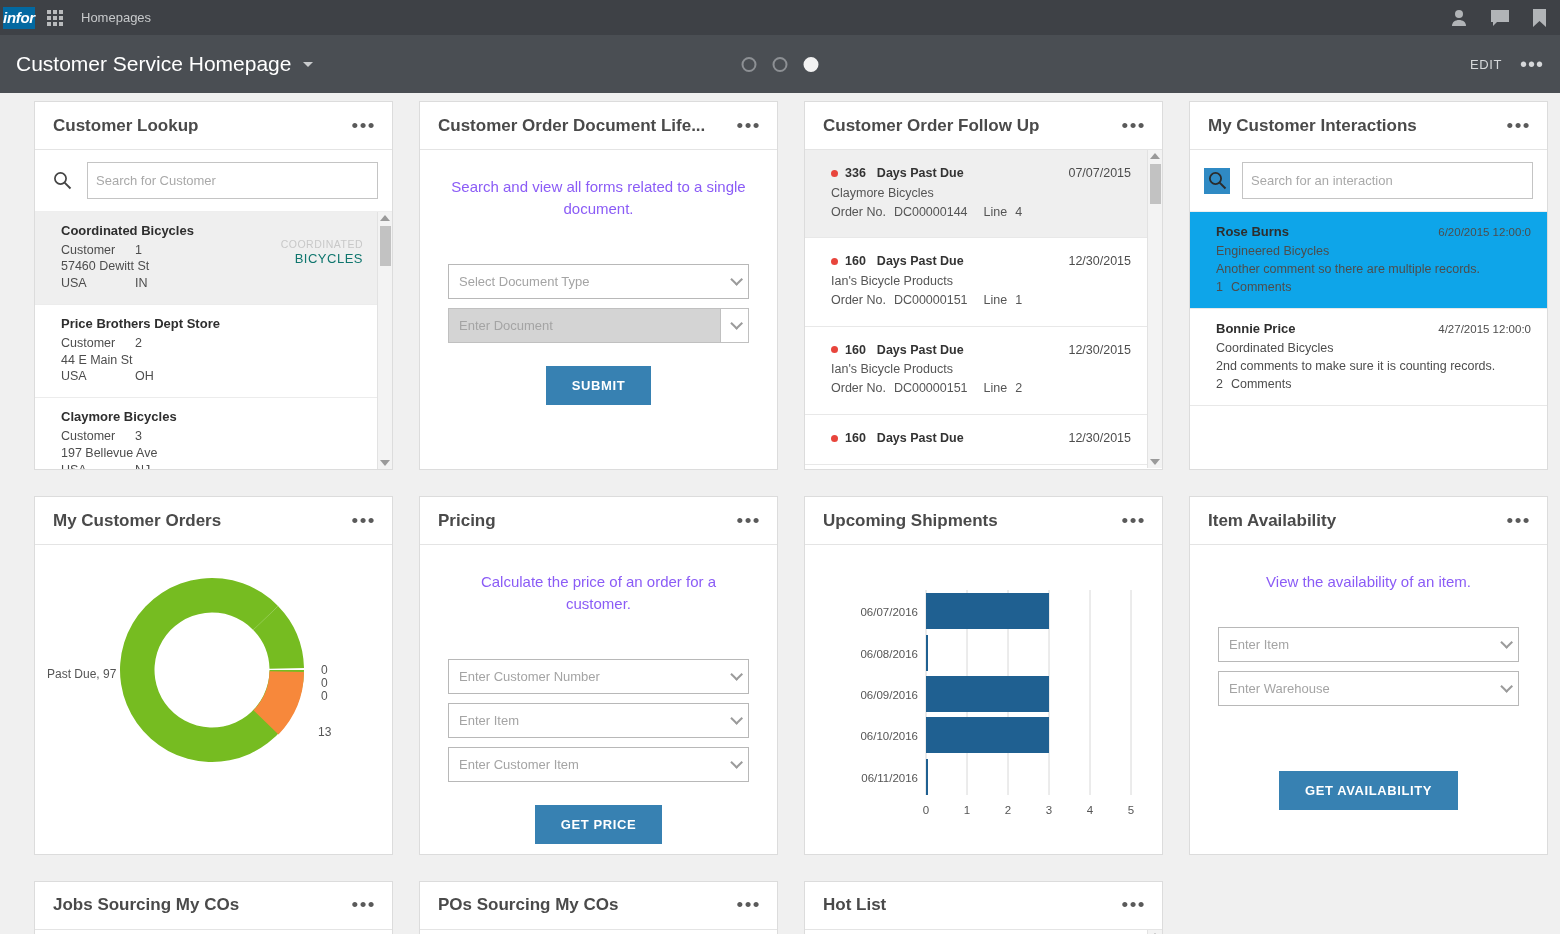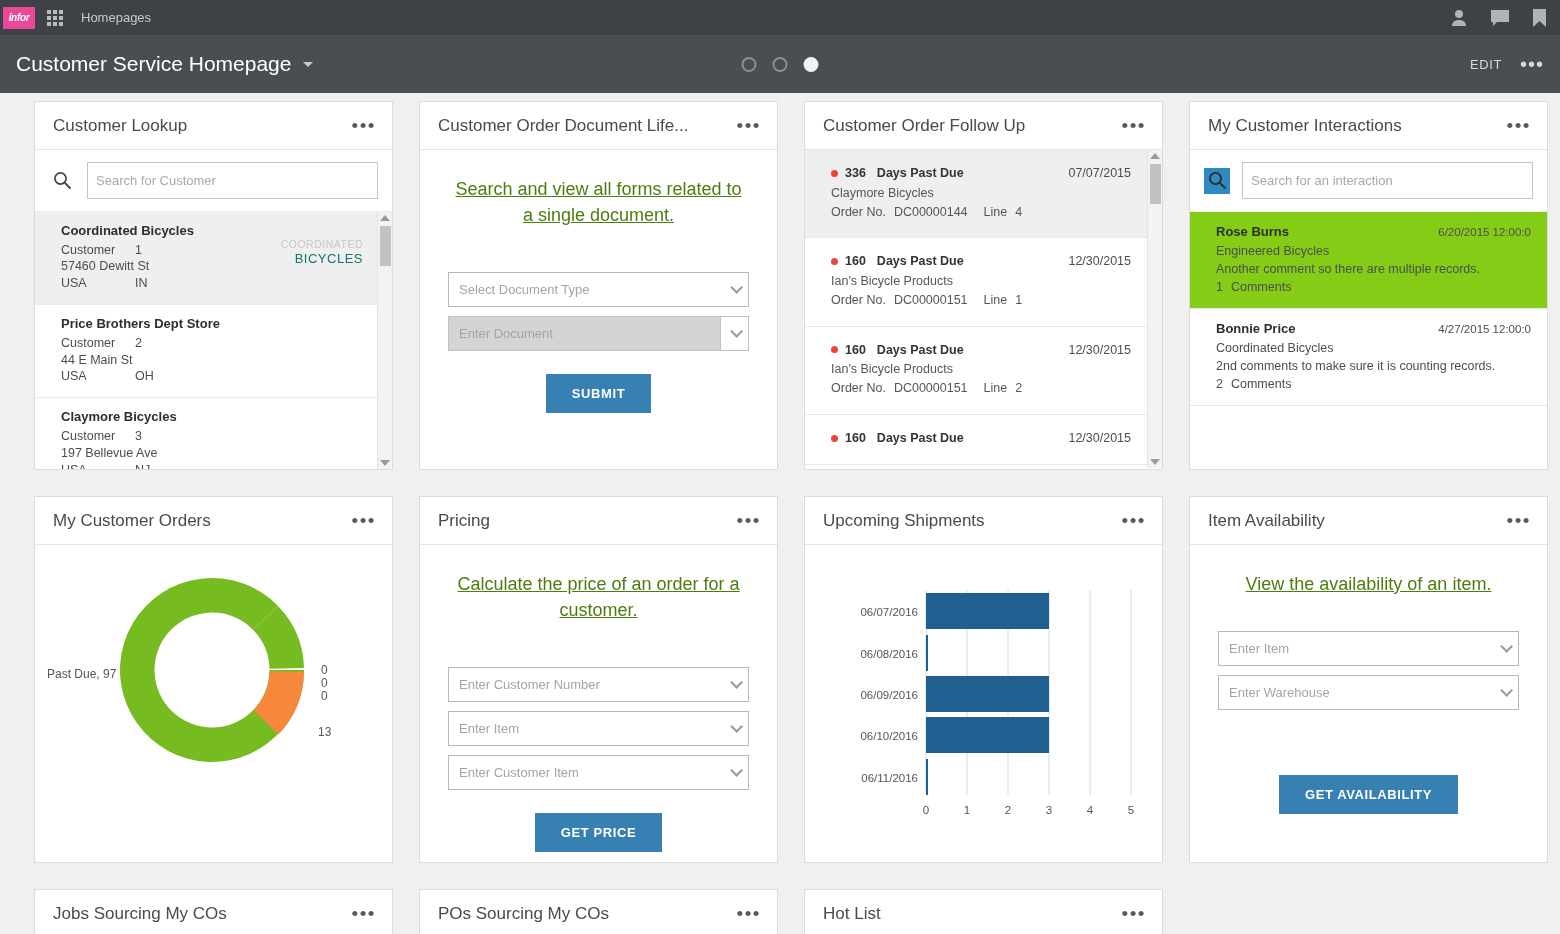--- a/index.html
+++ b/index.html
@@ -10,22 +10,22 @@
     overflow: hidden;
   }
 
   
   .topbar {
     height: 35px; background: #3e4146;
     display: flex; align-items: center; padding: 0 10px 0 0;
     position: relative;
   }
   .infor-logo {
-    width: 32px; height: 22px; background: #ec4899;
-    color: #fff; font-size: 10px; font-weight: bold;
+    width: 32px; height: 22px; background: #0369a1;
+    color: #fff; font-size: 15px; font-weight: bold;
     display: flex; align-items: center; justify-content: center;
     font-style: italic; letter-spacing: -0.3px; margin-left: 3px;
   }
   .grid-icon {
     display: grid; grid-template-columns: repeat(3, 4px);
     grid-template-rows: repeat(3, 4px); gap: 2px;
     margin-left: 12px;
   }
   .grid-icon i { background: #b9bbbd; display: block; width: 4px; height: 4px; }
   .topbar-title {
@@ -74,21 +74,21 @@
   .widget {
     width: 359px; background: #fff;
     border: 1px solid #dcdcdc;
     display: flex; flex-direction: column;
   }
   .w-head {
     height: 48px; display: flex; align-items: center;
     justify-content: space-between; padding: 0 16px 0 18px;
     border-bottom: 1px solid #e4e4e4; flex: none;
   }
-  .w-title { font-size: 17px; color: #4a4a4a; font-weight: normal; white-space: nowrap; }
+  .w-title { font-size: 17px; color: #4a4a4a; font-weight: bold; white-space: nowrap; }
   .w-dots { color: #5a5a5a; font-size: 19px; line-height: 8px; letter-spacing: 1.5px; cursor: pointer; }
 
   .w-body { flex: 1; position: relative; overflow: hidden; }
   .w-body.h366 { height: 318px; }
   .w-body.h345 { height: 297px; }
 
   
   .searchbar {
     display: flex; align-items: center; gap: 12px;
     padding: 12px 14px; background: #fff;
@@ -127,21 +127,21 @@
   .fu-top { display: flex; justify-content: space-between; align-items: center; }
   .fu-left { display: flex; align-items: center; gap: 7px; font-weight: bold; color: #333; font-size: 12.5px; }
   .red-dot { width: 7px; height: 7px; border-radius: 50%; background: #e8453c; display: inline-block; }
   .fu-days { margin-right: 4px; }
   .fu-date { color: #4d4d4d; font-size: 12.5px; }
   .fu-cust { margin-top: 1px; }
   .fu-order { display: flex; gap: 8px; }
 
   
   .int-row { padding: 11px 16px 12px 26px; border-bottom: 1px solid #e8e8e8; font-size: 12.5px; color: #4d4d4d; line-height: 1.45; }
-  .int-row.sel { background: #84cc16; }
+  .int-row.sel { background: #0ea5e9; }
   .int-top { display: flex; justify-content: space-between; align-items: baseline; }
   .int-name { font-weight: bold; color: #2e2e2e; font-size: 13px; }
   .int-date { font-size: 11.5px; color: #4d4d4d; white-space: nowrap; overflow: hidden; }
   .int-count { display: flex; gap: 8px; }
 
   
   .vscroll {
     position: absolute; right: 0; top: 0; bottom: 0; width: 15px;
     background: #f3f3f3; border-left: 1px solid #e2e2e2;
     display: flex; flex-direction: column; justify-content: space-between;
@@ -149,21 +149,21 @@
   }
   .arrow-up, .arrow-down {
     width: 0; height: 0; border-left: 5px solid transparent; border-right: 5px solid transparent;
   }
   .arrow-up { border-bottom: 6px solid #9a9a9a; }
   .arrow-down { border-top: 6px solid #9a9a9a; }
   .thumb { position: absolute; top: 14px; left: 2px; width: 11px; height: 40px; background: #c2c2c2; }
 
   
   .form-body { padding: 26px 28px 10px; text-align: center; }
-  .form-desc { font-size: 18px; color: #4d7c0f; line-height: 1.45; margin-bottom: 44px; text-decoration: underline; }
+  .form-desc { font-size: 15px; color: #8b5cf6; line-height: 1.45; margin-bottom: 44px; }
   .form-desc.tight { margin-bottom: 34px; }
   .field {
     width: 100%; height: 35px; border: 1px solid #b8b8b8; background: #fff;
     display: flex; align-items: center; padding: 0 10px; margin-bottom: 9px;
     font-size: 13px; color: #a4a4a4; position: relative; text-align: left;
   }
   .field.disabled { background: #d4d4d4; border-color: #c0c0c0; }
   .field .chev {
     position: absolute; right: 9px; width: 9px; height: 9px;
     border-right: 2px solid #9b9b9b; border-bottom: 2px solid #9b9b9b;

